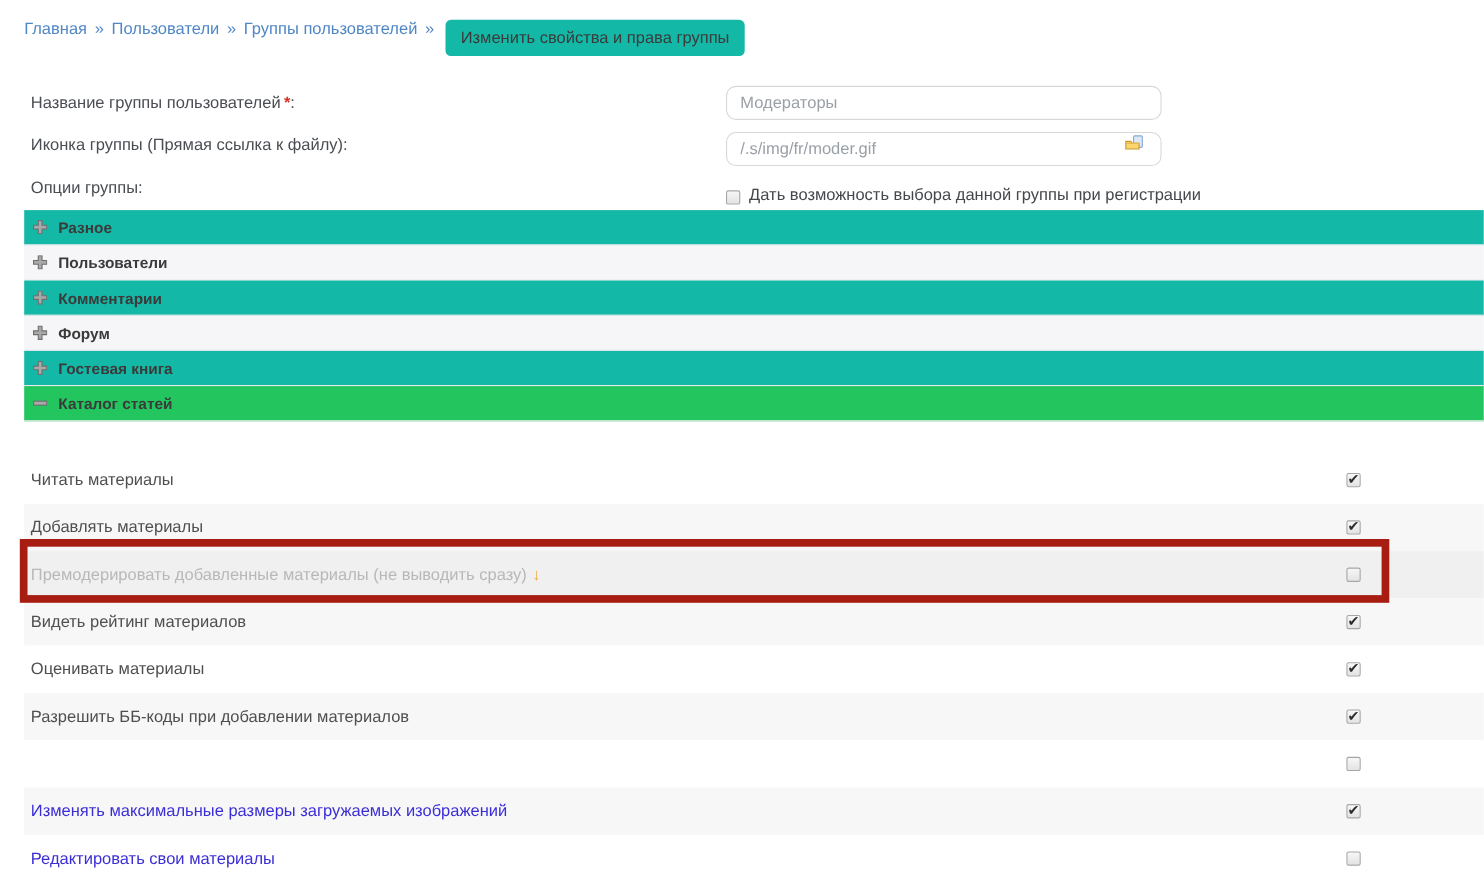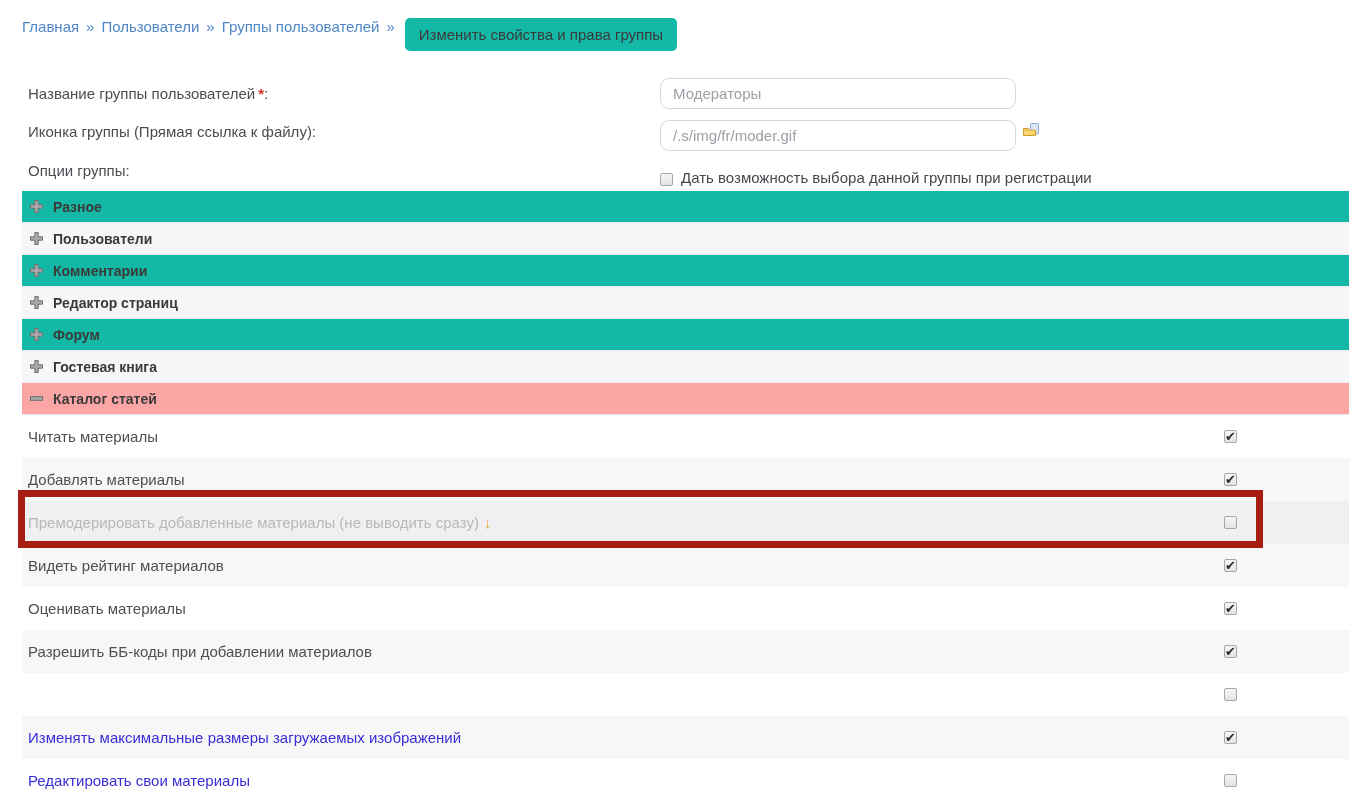--- a/index.html
+++ b/index.html
@@ -9,41 +9,41 @@
   
   .breadcrumb{position:absolute;left:22px;top:18px;height:34px;display:flex;align-items:flex-start;
               gap:7px;font-size:15px;white-space:nowrap;}
   .breadcrumb a{color:#4f86c6;text-decoration:none;cursor:pointer;}
   .breadcrumb .sep{color:#4f86c6;}
   .crumb-chip{background:#14b8a6;border-radius:5px;padding:8px 14px;color:#3a3a3a;margin-left:3px;}
 
   
   .flabel{position:absolute;left:28px;font-size:15px;color:#4a4d52;line-height:31px;}
   .req{color:#d0342a;font-weight:bold;margin-left:3px;}
-  .txt-input{position:absolute;left:660px;width:356px;height:31px;box-sizing:border-box;
+  .txt-input{position:absolute;left:660px;width:396px;height:31px;box-sizing:border-box;
              border:1px solid #d8d8da;border-radius:9px;padding:0 12px;font-size:15px;
              color:#9aa0a6;background:#fff;outline:none;
              font-family:"Liberation Sans","DejaVu Sans",sans-serif;}
   .browse-ico{position:absolute;left:1022px;top:122px;width:18px;height:18px;cursor:pointer;}
 
   .opt-row{position:absolute;left:660px;top:155px;height:31px;display:flex;align-items:flex-end;gap:8px;
            font-size:15px;color:#44474c;}
 
   
   .cb{width:13px;height:13px;flex:0 0 13px;border:1px solid #a6a6a6;border-radius:2px;
       background:linear-gradient(#f7f7f7,#e3e3e3);display:inline-flex;align-items:center;
       justify-content:center;font-size:13px;line-height:13px;color:#2b2b2b;box-sizing:border-box;
       cursor:pointer;overflow:visible;font-family:"DejaVu Sans",sans-serif;}
 
   
   .sections{position:absolute;left:22px;right:0;top:191px;}
   .sec-row{height:31px;border-bottom:1px solid #eaeaef;display:flex;align-items:center;
            padding-left:8px;gap:10px;cursor:pointer;background:#14b8a6;}
   .sec-row:nth-child(even){background:#f6f6f8;}
-  .sec-row.expanded{background:#fca5a5;}
+  .sec-row.expanded{background:#22c55e;}
   .sec-label{font-size:14px;font-weight:bold;color:#3a3a3a;}
   .sec-icon{display:inline-flex;width:13px;height:13px;}
 
   
   .perms{position:absolute;left:22px;right:0;top:415px;}
   .perm-row{height:43px;display:flex;align-items:center;padding-left:6px;position:relative;background:#fff;}
   .perm-row:nth-child(even){background:#f7f7f8;}
   .perm-row.hl{background:#f0f0f1;}
   .perm-label{font-size:15px;color:#4f4f4f;}
   .perm-label.link{color:#3a2ed6;cursor:pointer;}
@@ -115,28 +115,20 @@
           </svg>
         </span>
         <span class="sec-label">Комментарии</span>
       </div>
       <div class="sec-row">
         <span class="sec-icon">
           <svg width="13" height="13" viewBox="0 0 13 13">
             <path d="M4.8.5h3.4v4.3h4.3v3.4H8.2v4.3H4.8V8.2H.5V4.8h4.3z" fill="#a9a9a9" stroke="#6f6f6f"></path>
           </svg>
         </span>
-        <span class="sec-label">Редактор страниц</span>
-      </div>
-      <div class="sec-row">
-        <span class="sec-icon">
-          <svg width="13" height="13" viewBox="0 0 13 13">
-            <path d="M4.8.5h3.4v4.3h4.3v3.4H8.2v4.3H4.8V8.2H.5V4.8h4.3z" fill="#a9a9a9" stroke="#6f6f6f"></path>
-          </svg>
-        </span>
         <span class="sec-label">Форум</span>
       </div>
       <div class="sec-row">
         <span class="sec-icon">
           <svg width="13" height="13" viewBox="0 0 13 13">
             <path d="M4.8.5h3.4v4.3h4.3v3.4H8.2v4.3H4.8V8.2H.5V4.8h4.3z" fill="#a9a9a9" stroke="#6f6f6f"></path>
           </svg>
         </span>
         <span class="sec-label">Гостевая книга</span>
       </div>

